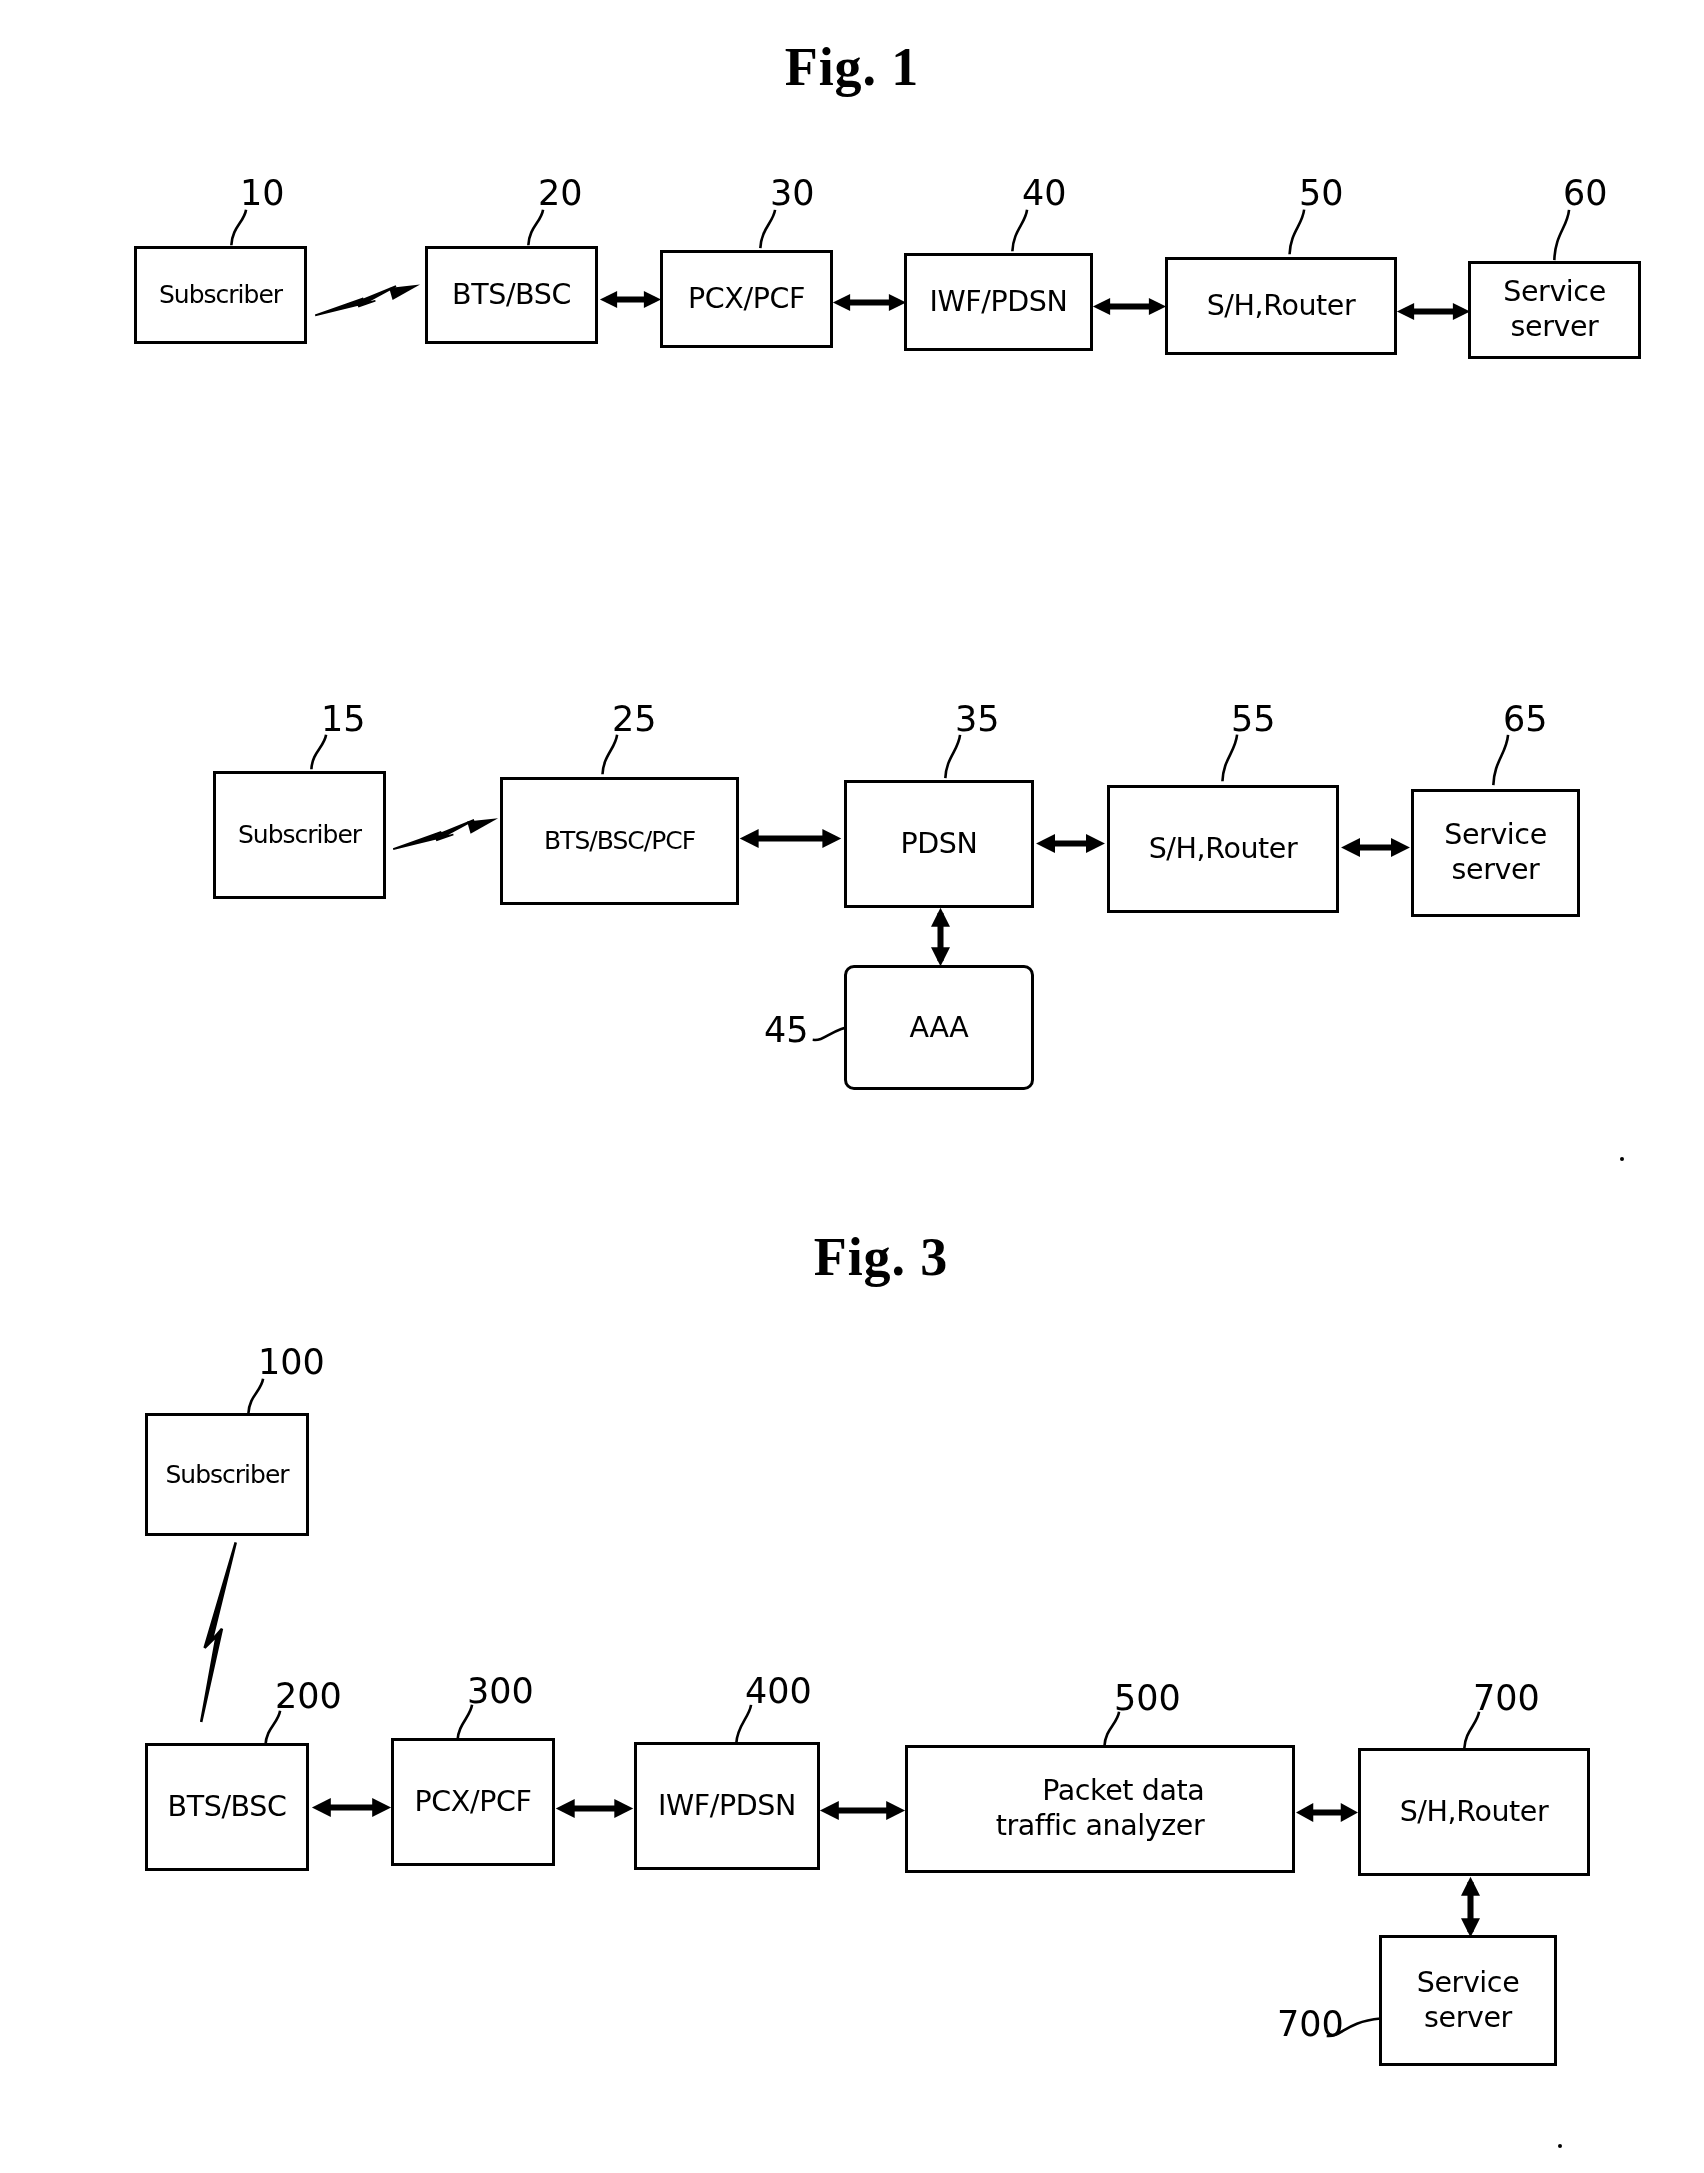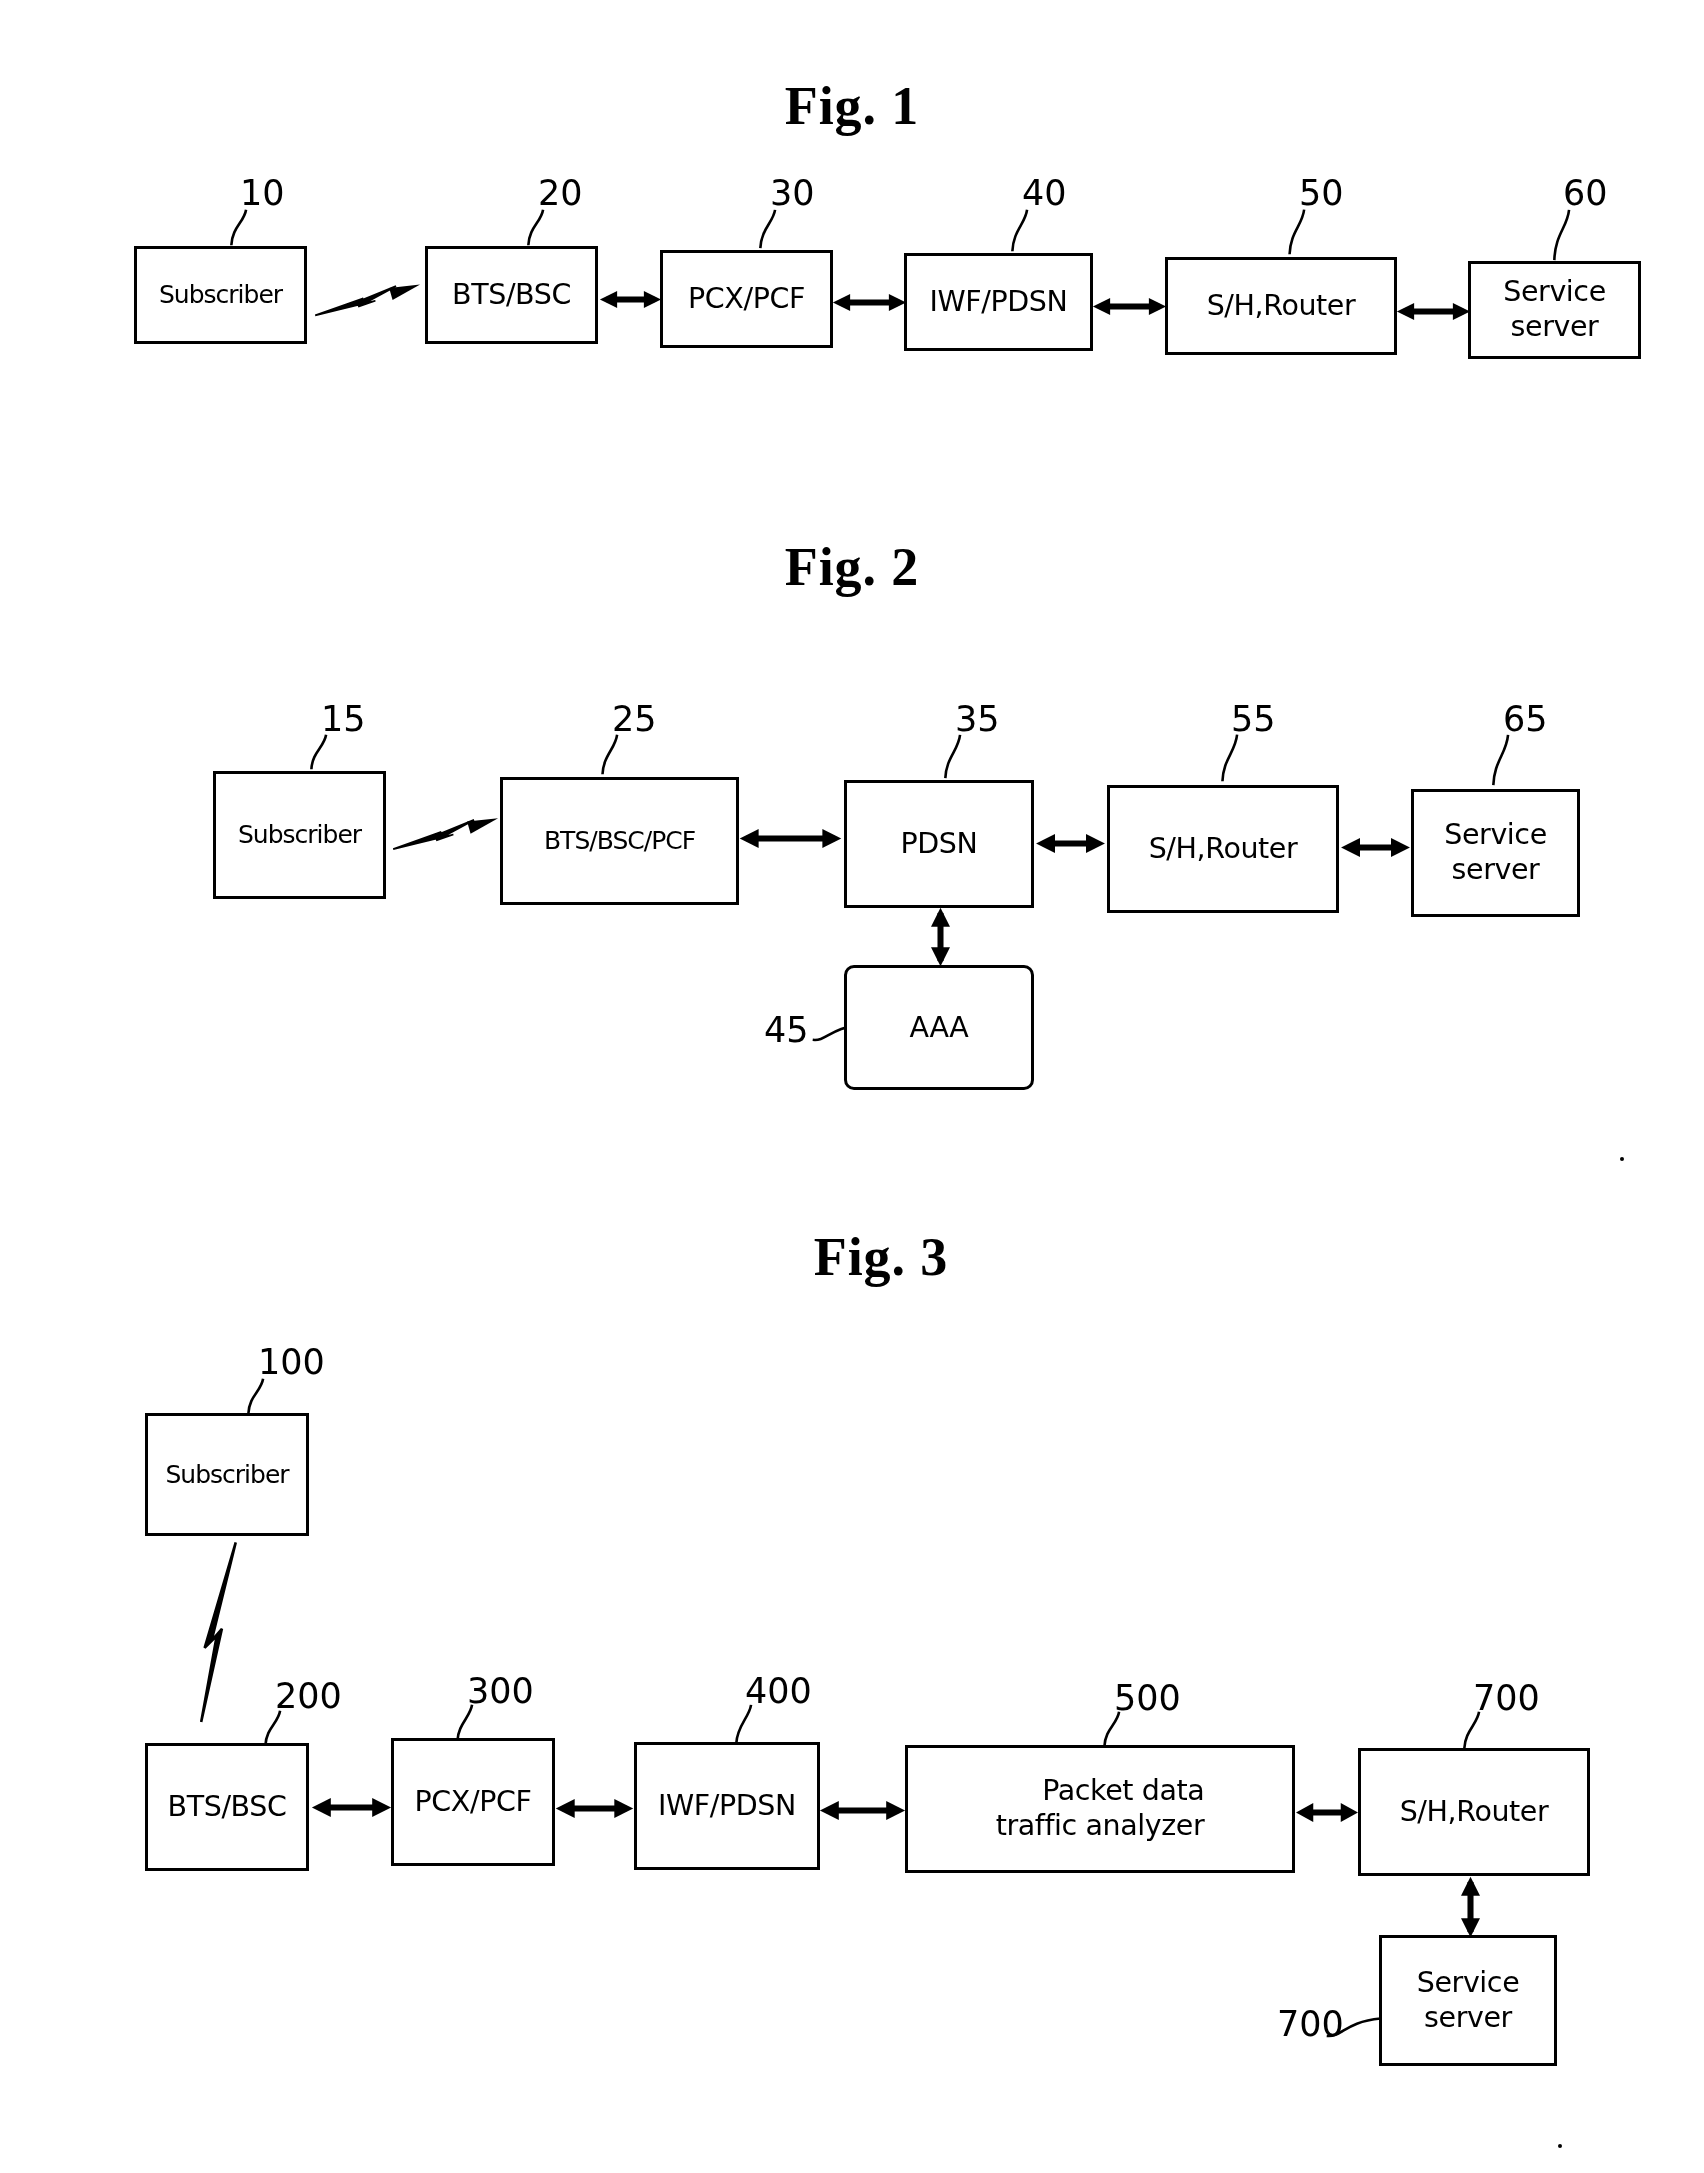--- a/index.html
+++ b/index.html
@@ -104,21 +104,21 @@
     height: 4.3px;
     background: #000;
     border-radius: 50%;
   }
 </style>
 </head>
 <body>
 
 <div class="sheet">
 
-  <div class="fig-title" style="top:36px;margin-top:39px;">Fig. 1</div>
+  <div class="fig-title" style="top:36px;">Fig. 1</div>
 
   <div class="ref" style="left:240px; top:173px;">10</div>
   <div class="ref" style="left:538px; top:173px;">20</div>
   <div class="ref" style="left:770px; top:173px;">30</div>
   <div class="ref" style="left:1022px; top:173px;">40</div>
   <div class="ref" style="left:1299px; top:173px;">50</div>
   <div class="ref" style="left:1563px; top:173px;">60</div>
 
   <svg class="leader" style="left:227px; top:208px;" width="52" height="39" viewBox="0 0 60 45">
     <path d="M22,2 C20,16 6,22 5,43" stroke="#000" stroke-width="3" fill="none"></path>
@@ -178,21 +178,20 @@
     <line x1="10" y1="18" x2="79" y2="18" stroke="#000" stroke-width="7"></line>
     <polygon points="2,18 22,8 22,28" fill="#000"></polygon>
     <polygon points="87,18 67,8 67,28" fill="#000"></polygon>
   </svg>
   <svg class="arrow-h" style="left:1395px; top:296px;" width="77" height="31" viewBox="0 0 89 36">
     <line x1="10" y1="18" x2="79" y2="18" stroke="#000" stroke-width="7"></line>
     <polygon points="2,18 22,8 22,28" fill="#000"></polygon>
     <polygon points="87,18 67,8 67,28" fill="#000"></polygon>
   </svg>
 
-  <div class="fig-title" style="top:536px;">Fig. 2</div>
 
   <div class="ref" style="left:321px; top:699px;">15</div>
   <div class="ref" style="left:612px; top:699px;">25</div>
   <div class="ref" style="left:955px; top:699px;">35</div>
   <div class="ref" style="left:1231px; top:699px;">55</div>
   <div class="ref" style="left:1503px; top:699px;">65</div>
   <div class="ref" style="left:764px; top:1010px;">45</div>
 
   <svg class="leader" style="left:307px; top:733px;" width="52" height="38" viewBox="0 0 60 44">
     <path d="M22,2 C20,16 6,22 5,42" stroke="#000" stroke-width="3" fill="none"></path>

